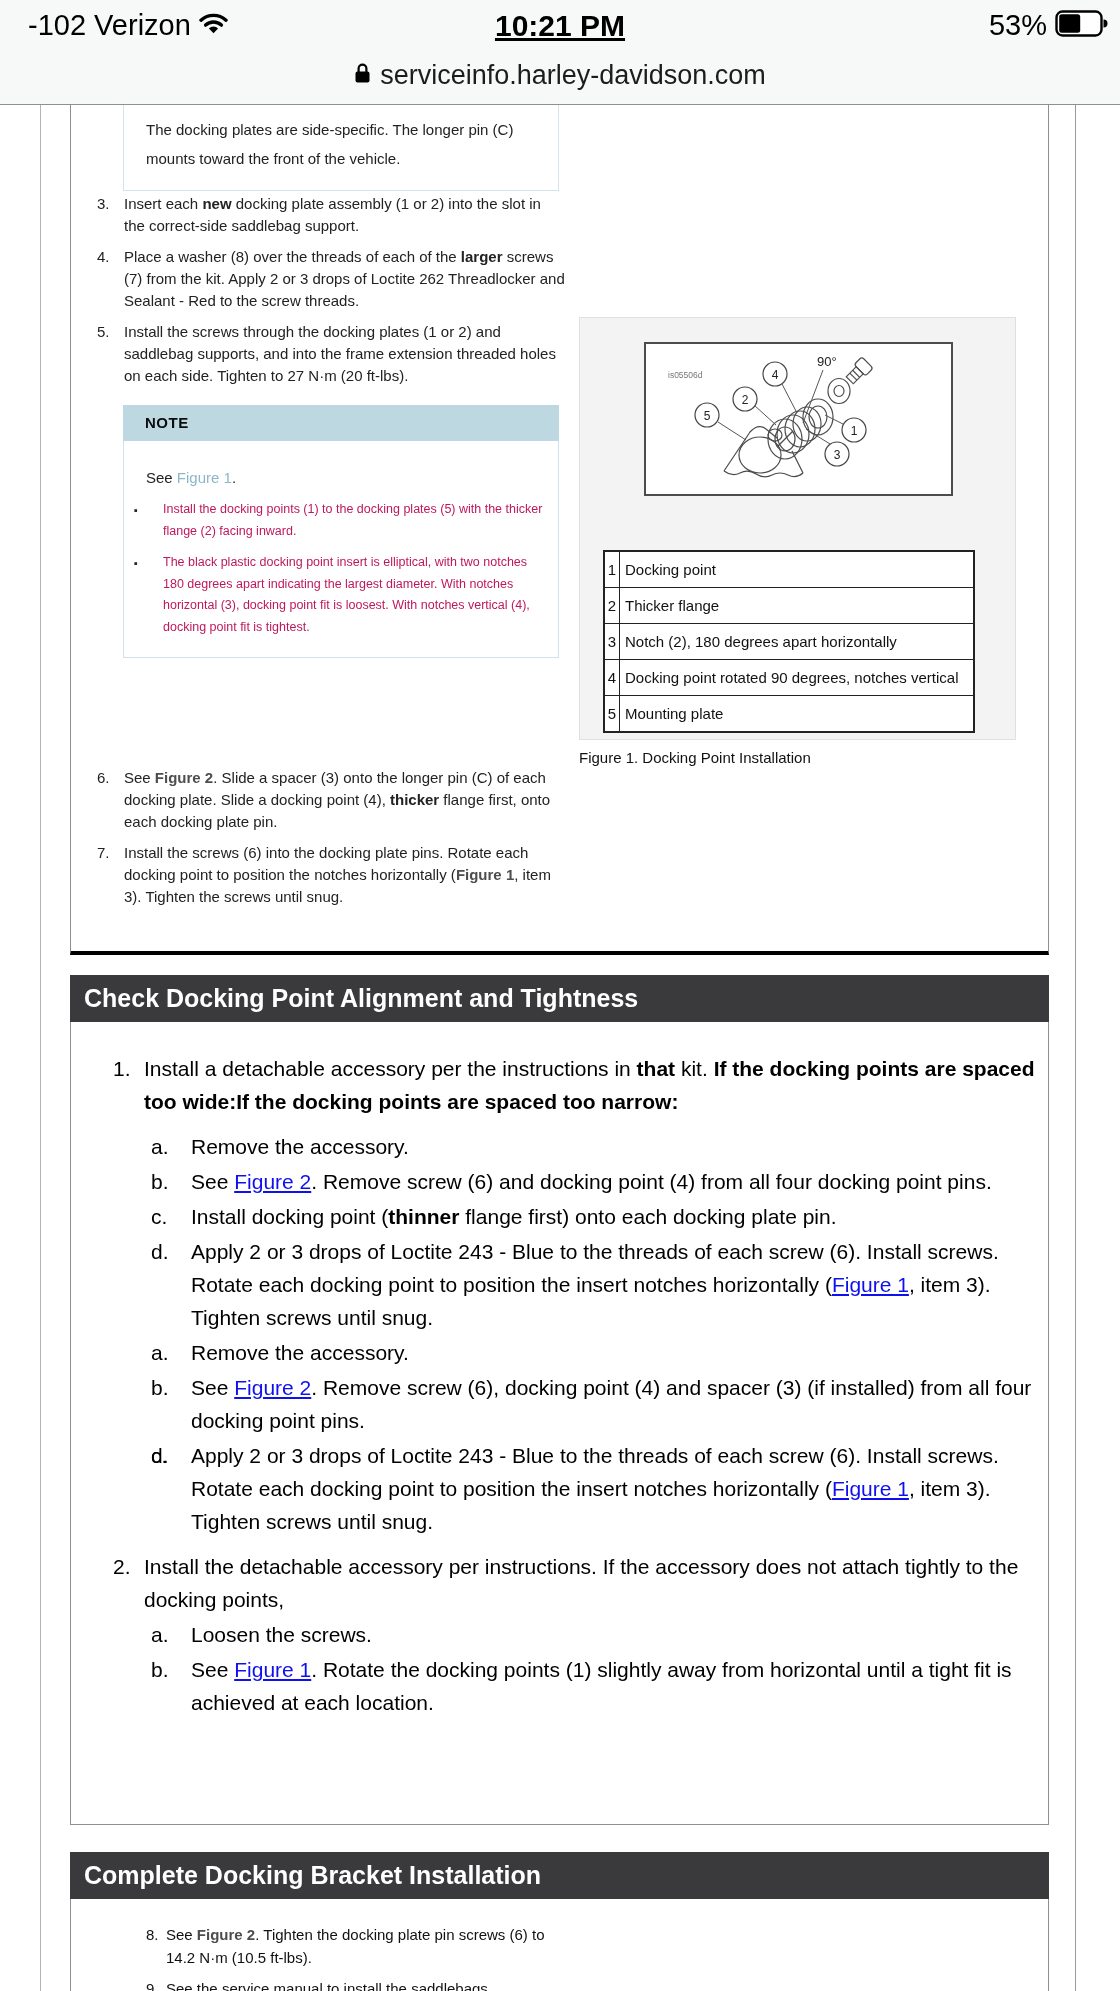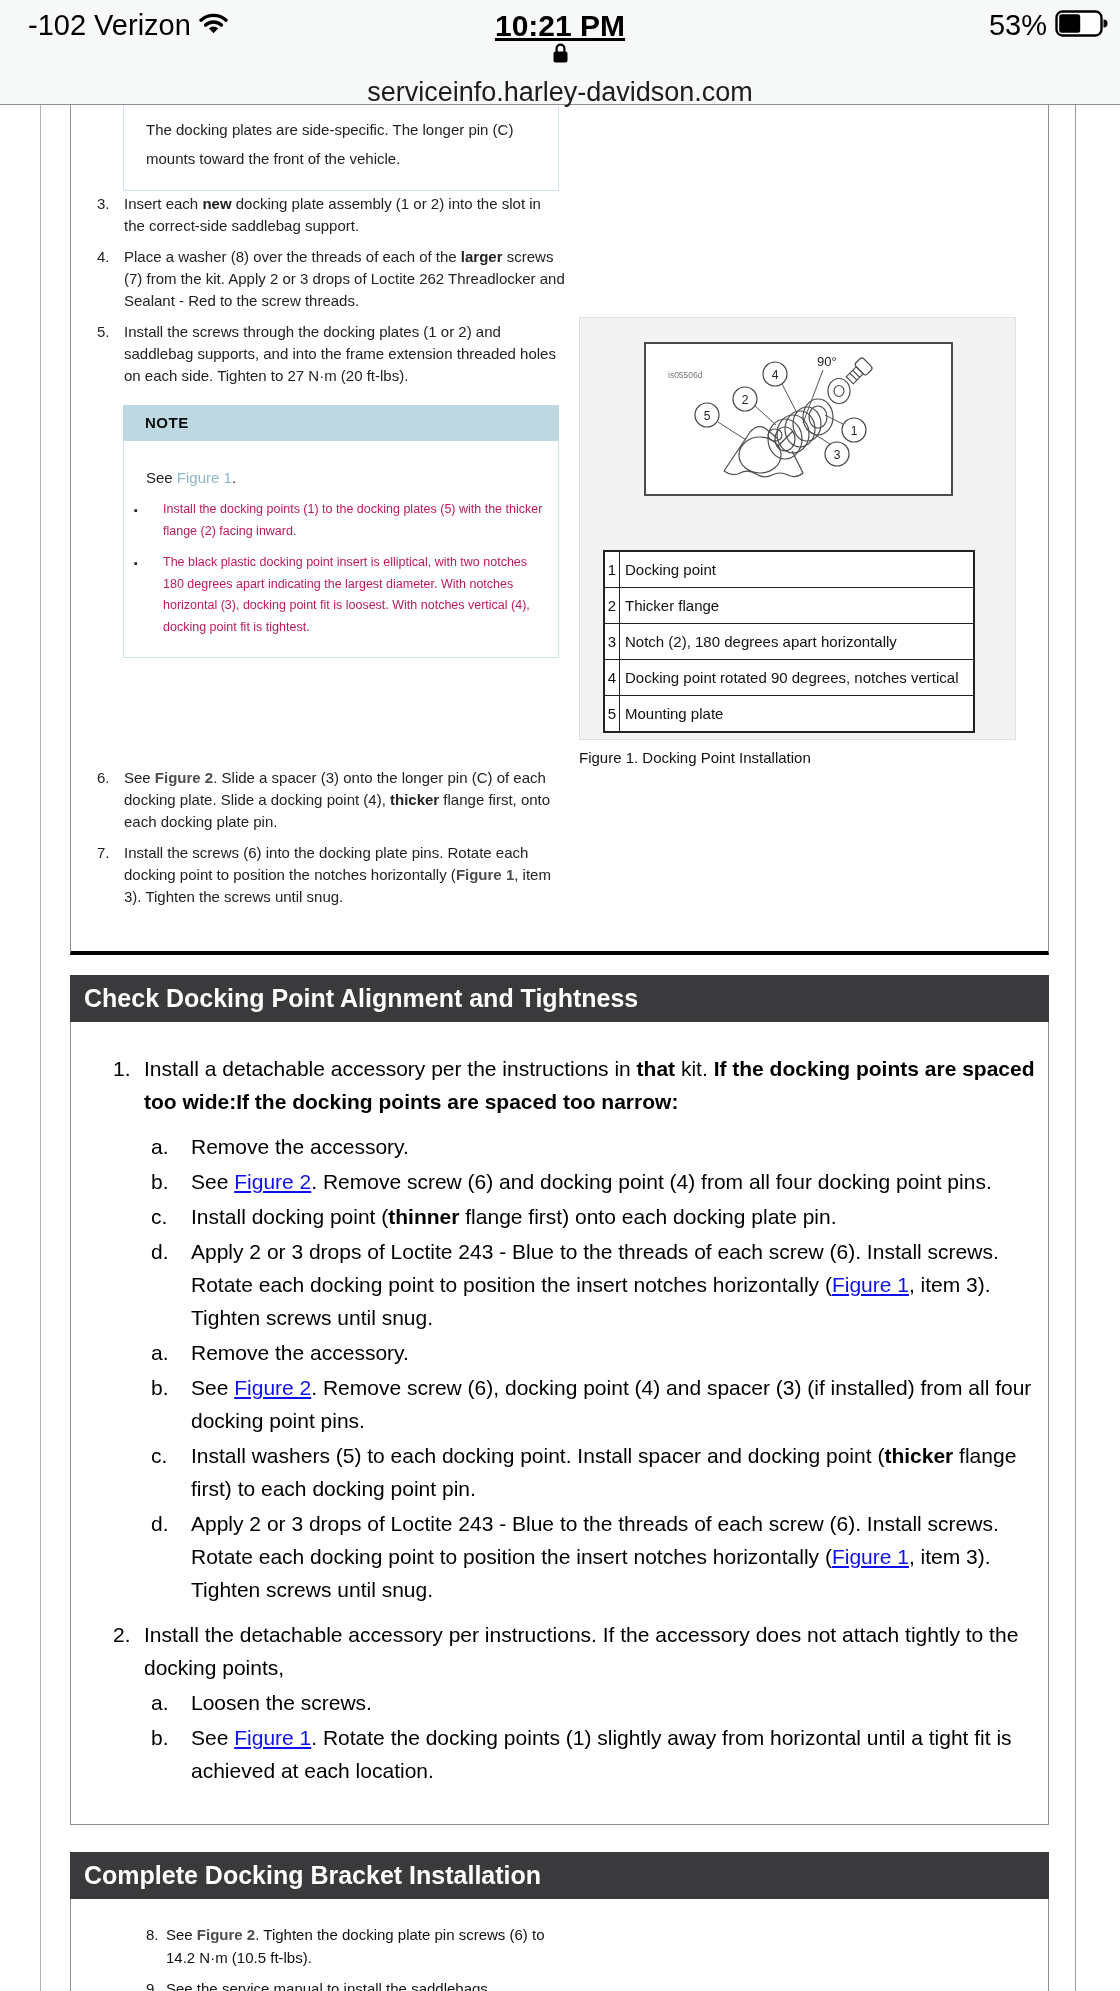--- a/index.html
+++ b/index.html
@@ -6,21 +6,21 @@
   body{width:1120px;height:1991px;position:relative;overflow:hidden;background:#fff;
        font-family:"Liberation Sans",sans-serif;color:#1a1a1a;}
   
   .chrome{position:absolute;left:0;top:0;width:1120px;height:105px;background:#f7f8f8;
           border-bottom:1px solid #8e8e93;box-sizing:border-box;z-index:5;}
   .status-left{position:absolute;left:16px;top:9px;display:flex;align-items:center;gap:8px;margin-left:12px;}
   .carrier{font-size:29px;color:#000;}
   .time{position:absolute;left:0;right:0;top:9px;text-align:center;font-size:30px;font-weight:600;color:#000;text-decoration:underline;}
   .status-right{position:absolute;right:12px;top:9px;display:flex;align-items:center;gap:8px;}
   .batt-pct{font-size:29px;color:#000;}
-  .url-row{position:absolute;left:0;right:0;top:52px;height:46px;display:flex;align-items:center;justify-content:center;gap:9px;flex-direction:column;}
+  .url-row{position:absolute;left:0;right:0;top:52px;height:46px;display:flex;align-items:center;justify-content:center;gap:9px;}
   .url-text{font-size:27px;color:#1c1c1e;}
   
   .rule-v{position:absolute;top:105px;bottom:0;width:1px;background:#9a9a9a;}
   
   .section1{position:absolute;left:70px;top:105px;width:979px;height:850px;box-sizing:border-box;
             border-left:1px solid #8f8f8f;border-right:1px solid #8f8f8f;border-bottom:4px solid #000000;
             font-size:15px;color:#222;}
   .infobox{position:absolute;left:52px;top:0;width:394px;border:1px solid #d3e4ec;border-top:none;
            padding:10px 18px 17px 22px;line-height:29px;background:#fff;}
   .col-left{position:absolute;left:26px;top:88px;width:468px;}
@@ -243,21 +243,21 @@
       <span class="num">1.</span>
       <span><span>Install a detachable accessory per the instructions in </span><span class="b">that</span><span> kit. </span><span class="b">If the docking points are spaced too wide:If the docking points are spaced too narrow:</span></span>
     </div>
     <div class="subs">
       <div class="sub"><span class="letter">a.</span><span><span>Remove the accessory.</span></span></div>
       <div class="sub"><span class="letter">b.</span><span><span>See </span><a class="link">Figure 2</a><span>. Remove screw (6) and docking point (4) from all four docking point pins.</span></span></div>
       <div class="sub"><span class="letter">c.</span><span><span>Install docking point (</span><span class="b">thinner</span><span> flange first) onto each docking plate pin.</span></span></div>
       <div class="sub"><span class="letter">d.</span><span><span>Apply 2 or 3 drops of Loctite 243 - Blue to the threads of each screw (6). Install screws. Rotate each docking point to position the insert notches horizontally (</span><a class="link">Figure 1</a><span>, item 3). Tighten screws until snug.</span></span></div>
       <div class="sub"><span class="letter">a.</span><span><span>Remove the accessory.</span></span></div>
       <div class="sub"><span class="letter">b.</span><span><span>See </span><a class="link">Figure 2</a><span>. Remove screw (6), docking point (4) and spacer (3) (if installed) from all four docking point pins.</span></span></div>
-      <div class="sub"><span class="letter">c.</span><span><span>Install washers (5) to each docking point. Install spacer and docking point (</span><span class="b">thicker</span><span> flange first) to each docking point pin.</span></span></div>
+      <div class="sub"><span class="letter">c.</span></div>
       <div class="sub"><span class="letter">d.</span><span><span>Apply 2 or 3 drops of Loctite 243 - Blue to the threads of each screw (6). Install screws. Rotate each docking point to position the insert notches horizontally (</span><a class="link">Figure 1</a><span>, item 3). Tighten screws until snug.</span></span></div>
     </div>
     <div class="m-step">
       <span class="num">2.</span>
       <span><span>Install the detachable accessory per instructions. If the accessory does not attach tightly to the docking points,</span></span>
     </div>
     <div class="subs" style="margin-top:2px;">
       <div class="sub"><span class="letter">a.</span><span><span>Loosen the screws.</span></span></div>
       <div class="sub"><span class="letter">b.</span><span><span>See </span><a class="link">Figure 1</a><span>. Rotate the docking points (1) slightly away from horizontal until a tight fit is achieved at each location.</span></span></div>
     </div>

